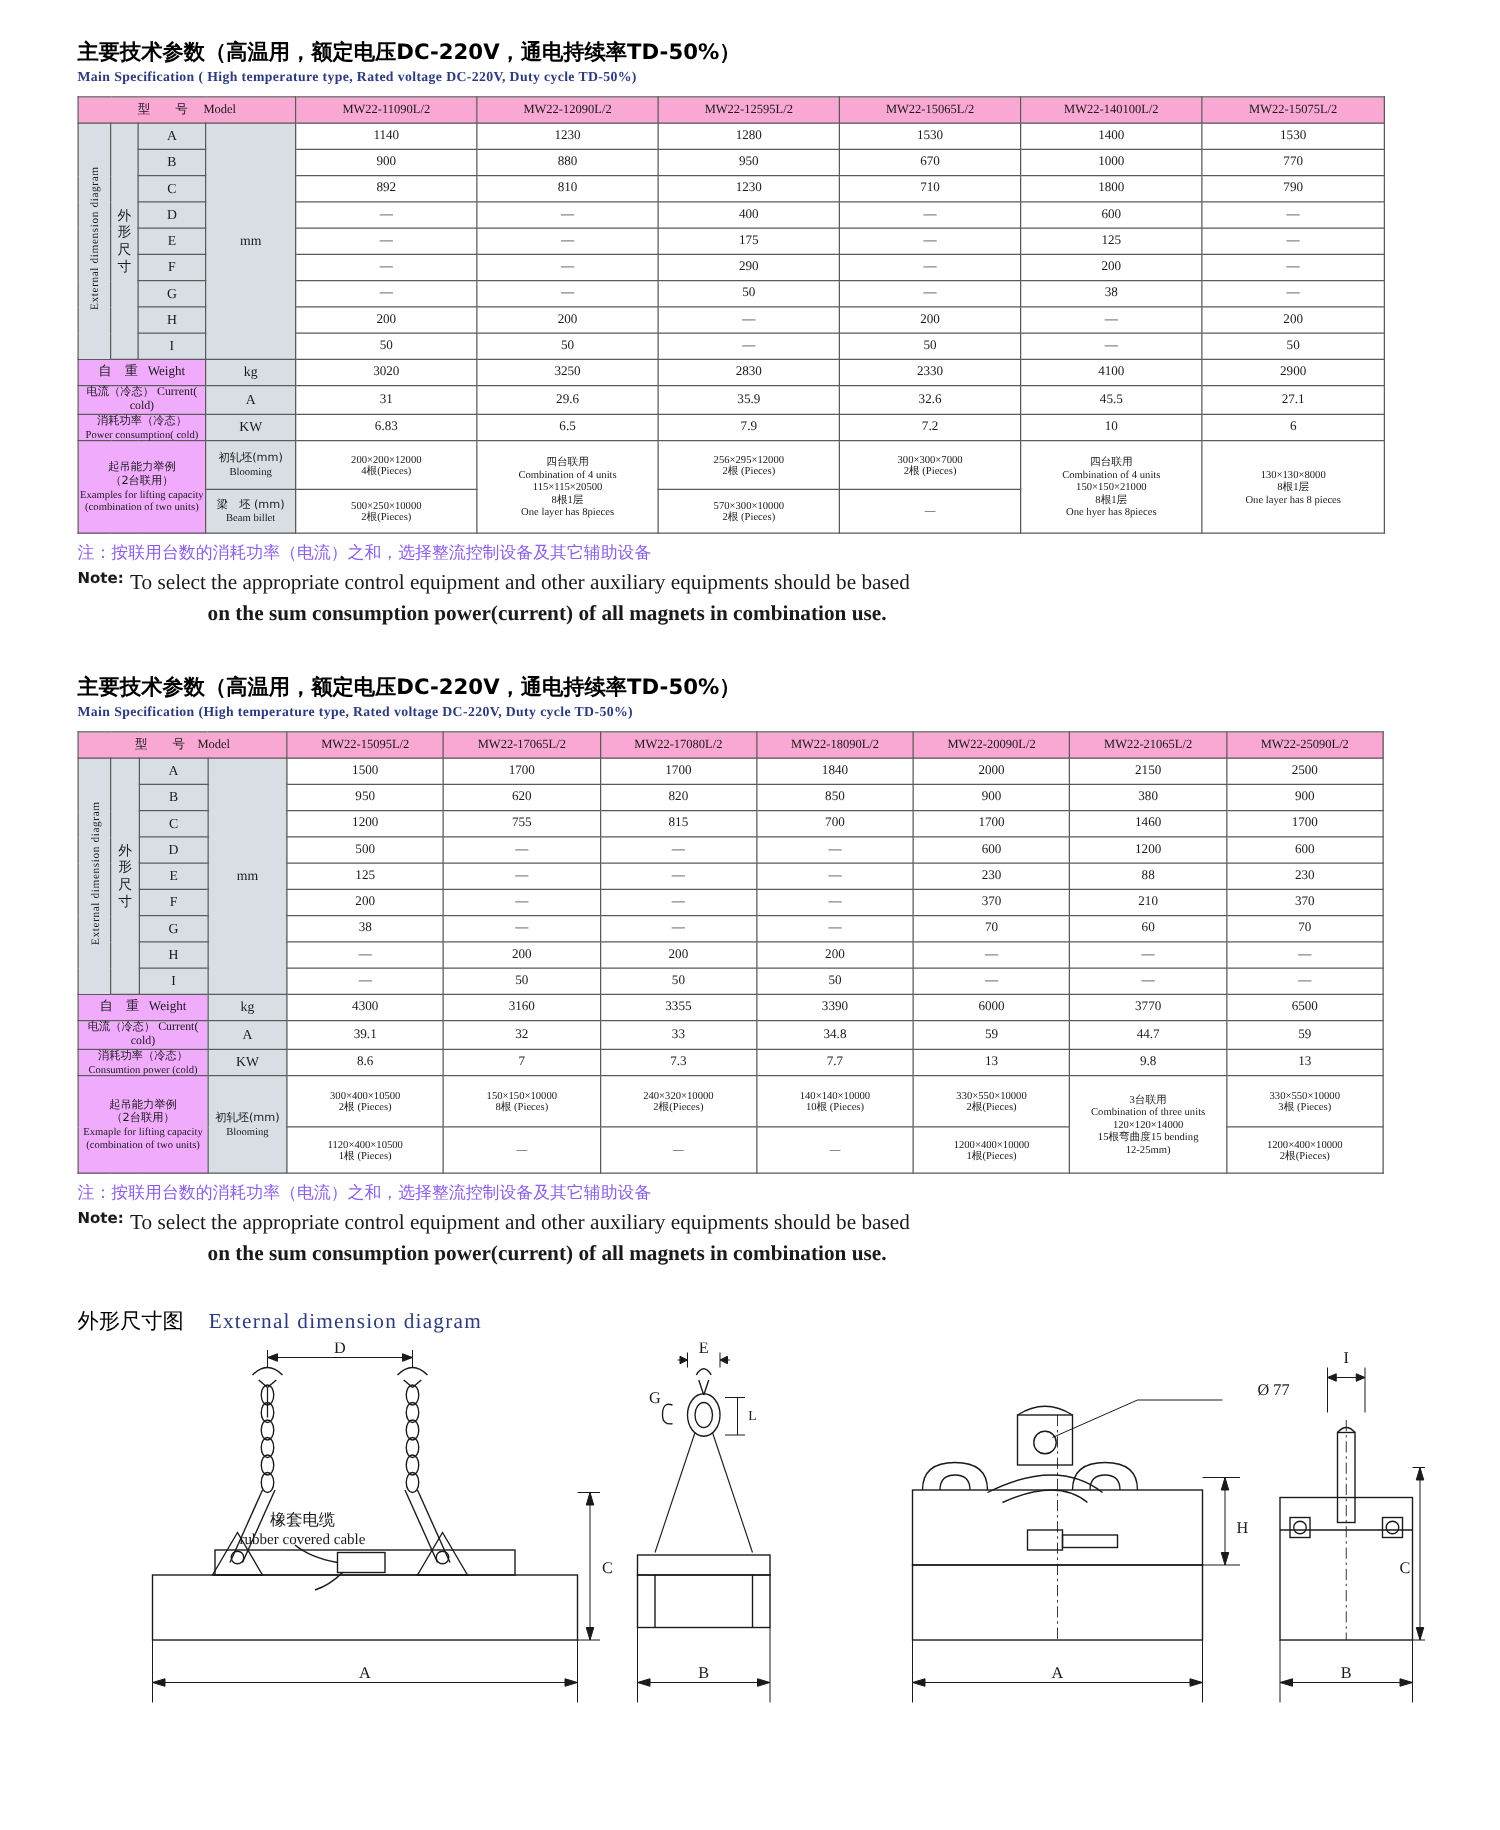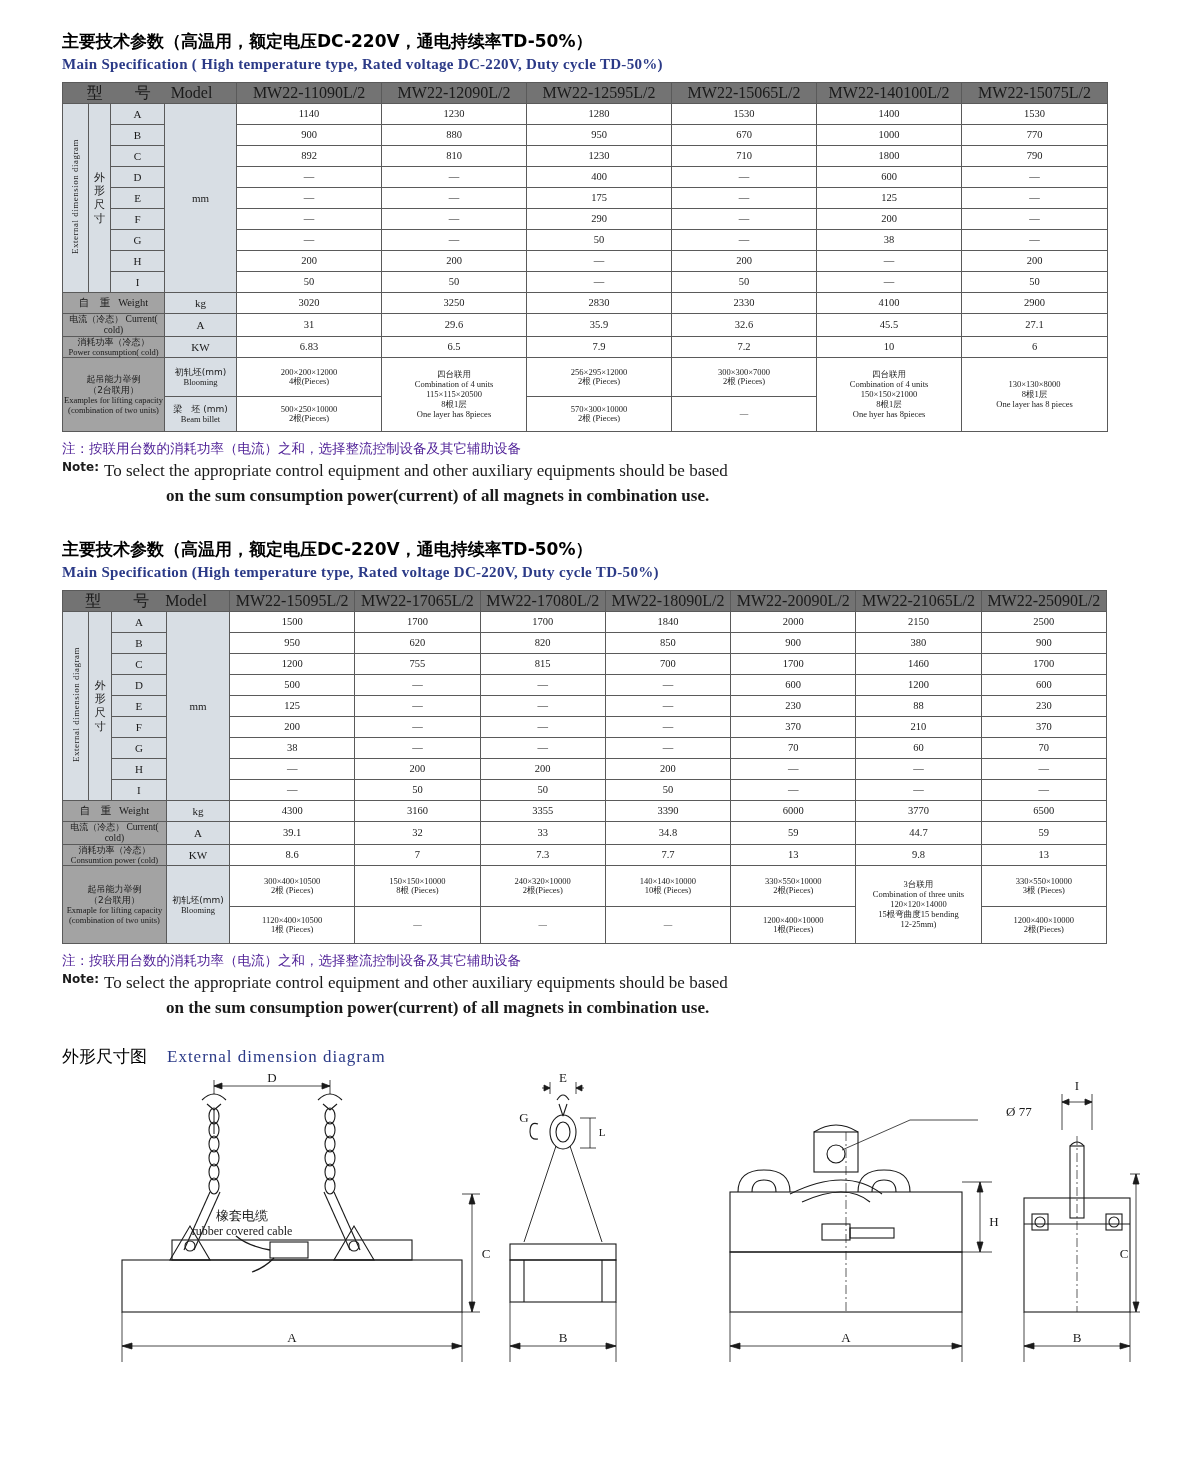--- a/index.html
+++ b/index.html
@@ -33,47 +33,47 @@
   h2.title-cn {
     font-family: "DejaVu Sans", sans-serif;
     font-size: 17px;
     font-weight: bold;
     color: #000;
     margin: 0 0 3px 0;
     letter-spacing: 0px;
   }
   h3.title-en {
     font-family: "Liberation Serif", serif;
-    font-size: 15px;
+    font-size: 11px;
     font-weight: bold;
     color: #2b3a87;
     margin: 0 0 9px 0;
     letter-spacing: 0.3px;
   }
   table.spec {
     border-collapse: collapse;
     width: 1045px;
     table-layout: fixed;
     font-size: 10.5px;
   }
   table.spec td, table.spec th {
     border: 1px solid #5a5a5a;
     text-align: center;
     vertical-align: middle;
     padding: 0;
     line-height: 1.15;
     font-weight: normal;
   }
   .hdr-row td {
-    background: #737373;
+    background: #f9a8d4;
     height: 20px;
-    font-size: 16px;
+    font-size: 10px;
   }
   .lbl {
-    background: #a3a3a3;
+    background: #f0abfc;
   }
   .rowlabel {
     background: #d8dee4;
     width: 54px;
     font-size: 11px;
   }
   .vert-cell {
     background: #d8dee4;
     width: 26px;
     position: relative;
@@ -118,23 +118,23 @@
   .small {
     font-size: 8.5px;
     line-height: 1.2;
   }
   .note {
     margin-top: 7px;
     font-size: 13px;
     line-height: 1.45;
   }
   .note .note-cn {
-    font-family: Liberation Sans, sans-serif;
+    font-family: Liberation Mono, monospace;
     font-size: 13.5px;
-    color: #4c1d95;
+    color: #8b5cf6;
   }
   .note-en-wrap {
     display: flex;
     font-size: 13px;
   }
   .note-label {
     font-weight: bold;
     font-family: "DejaVu Sans", sans-serif;
     font-size: 12px;
     width: 42px;

